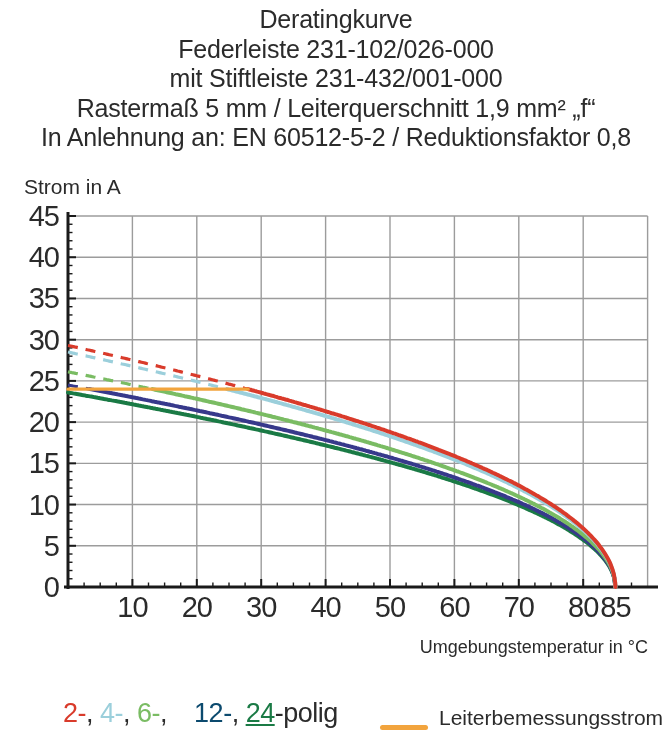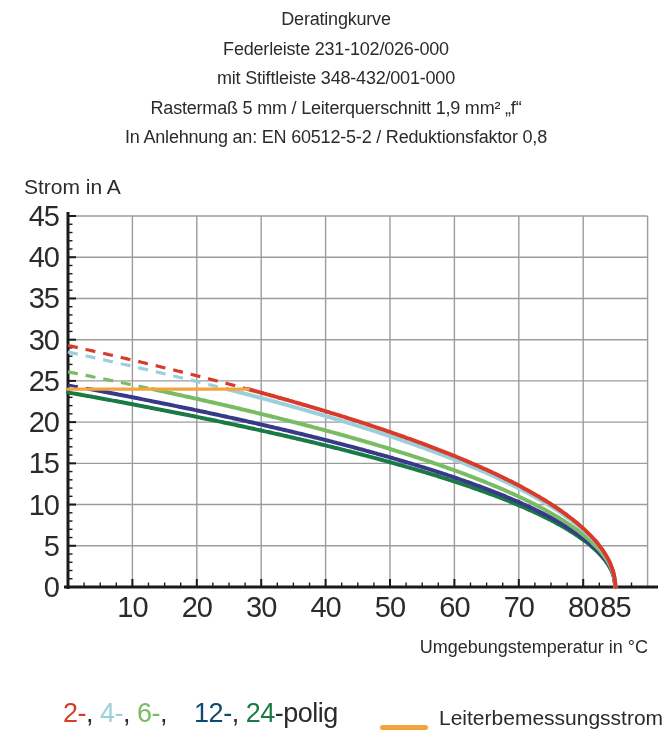--- a/index.html
+++ b/index.html
@@ -1,39 +1,39 @@
 <!DOCTYPE html>
 <html><head>
 <meta charset="utf-8">
 <style>
   html,body{margin:0;padding:0;background:#ffffff;}
   .stage{
     position:relative;width:672px;height:744px;overflow:hidden;background:#ffffff;
     font-family:"Liberation Sans",sans-serif;color:#262626;
   }
   .titles{position:absolute;top:5px;left:0;right:0;text-align:center;
-    font-size:18px;line-height:29.5px;letter-spacing:-0.2px;color:#2b2b2b;}
+    font-size:25px;line-height:29.5px;letter-spacing:-0.2px;color:#2b2b2b;}
   .ylabel{position:absolute;left:24px;top:175px;font-size:21px;color:#2b2b2b;}
   .xlabel{position:absolute;right:24px;top:637px;font-size:18px;color:#2b2b2b;}
   .chart-svg{position:absolute;left:0;top:0;}
   .legend-poles{position:absolute;left:63px;top:698px;font-size:27px;
     letter-spacing:-0.5px;white-space:pre;color:#2b2b2b;}
   .legend-rated{position:absolute;left:380px;top:700px;display:flex;
     align-items:flex-end;gap:11px;font-size:21px;color:#2b2b2b;height:30px;}
   .rated-swatch{width:48px;height:5px;border-radius:2.5px;background:#f2a43d;}
 </style>
 </head>
 <body>
 
 <div class="stage">
 
   <div class="titles">
     <div>Deratingkurve</div>
     <div>Federleiste 231-102/026-000</div>
-    <div>mit Stiftleiste 348-432/001-000</div>
+    <div>mit Stiftleiste 231-432/001-000</div>
     <div>Rastermaß 5 mm / Leiterquerschnitt 1,9 mm² „f“</div>
     <div>In Anlehnung an: EN 60512-5-2 / Reduktionsfaktor 0,8</div>
   </div>
 
   <div class="ylabel">Strom in A</div>
 
   <svg class="chart-svg" width="672" height="744">
       <line x1="132.4" y1="216.01999999999998" x2="132.4" y2="587" stroke="#9c9c9c" stroke-width="1.4"></line>
       <line x1="196.8" y1="216.01999999999998" x2="196.8" y2="587" stroke="#9c9c9c" stroke-width="1.4"></line>
       <line x1="261.20000000000005" y1="216.01999999999998" x2="261.20000000000005" y2="587" stroke="#9c9c9c" stroke-width="1.4"></line>
@@ -161,20 +161,20 @@
       <text x="59" y="432.12" text-anchor="end" fill="#2b2b2b" font-size="29px" font-family="&quot;Liberation Sans&quot;,sans-serif" letter-spacing="-1">20</text>
       <text x="59" y="390.9" text-anchor="end" fill="#2b2b2b" font-size="29px" font-family="&quot;Liberation Sans&quot;,sans-serif" letter-spacing="-1">25</text>
       <text x="59" y="349.68" text-anchor="end" fill="#2b2b2b" font-size="29px" font-family="&quot;Liberation Sans&quot;,sans-serif" letter-spacing="-1">30</text>
       <text x="59" y="308.46000000000004" text-anchor="end" fill="#2b2b2b" font-size="29px" font-family="&quot;Liberation Sans&quot;,sans-serif" letter-spacing="-1">35</text>
       <text x="59" y="267.24" text-anchor="end" fill="#2b2b2b" font-size="29px" font-family="&quot;Liberation Sans&quot;,sans-serif" letter-spacing="-1">40</text>
       <text x="59" y="226.01999999999998" text-anchor="end" fill="#2b2b2b" font-size="29px" font-family="&quot;Liberation Sans&quot;,sans-serif" letter-spacing="-1">45</text>
     </svg>
 
   <div class="xlabel">Umgebungstemperatur in °C</div>
 
-  <div class="legend-poles"><span style="color: rgb(217, 59, 43);">2-</span><span>, </span><span style="color: rgb(155, 207, 219);">4-</span><span>, </span><span style="color: rgb(122, 188, 99);">6-</span><span>, </span><span style="color: #0c4a6e; margin-left: 20px;">12-</span><span>, </span><span style="color: rgb(26, 122, 69);">24</span><span>-polig</span></div>
+  <div class="legend-poles"><span style="color: rgb(217, 59, 43);">2-</span><span>, </span><span style="color: rgb(155, 207, 219);">4-</span><span>, </span><span style="color: rgb(122, 188, 99);">6-</span><span>, </span><span style="color: #0c4a6e; margin-left: 20px;">12-</span><span>, </span><span style="color: rgb(26, 122, 69); text-decoration: underline;">24</span><span>-polig</span></div>
 
   <div class="legend-rated">
     <div class="rated-swatch" style="background: rgb(242, 164, 61);"></div>
     <span>Leiterbemessungsstrom</span>
   </div>
 
 </div>
 
 </body></html>

